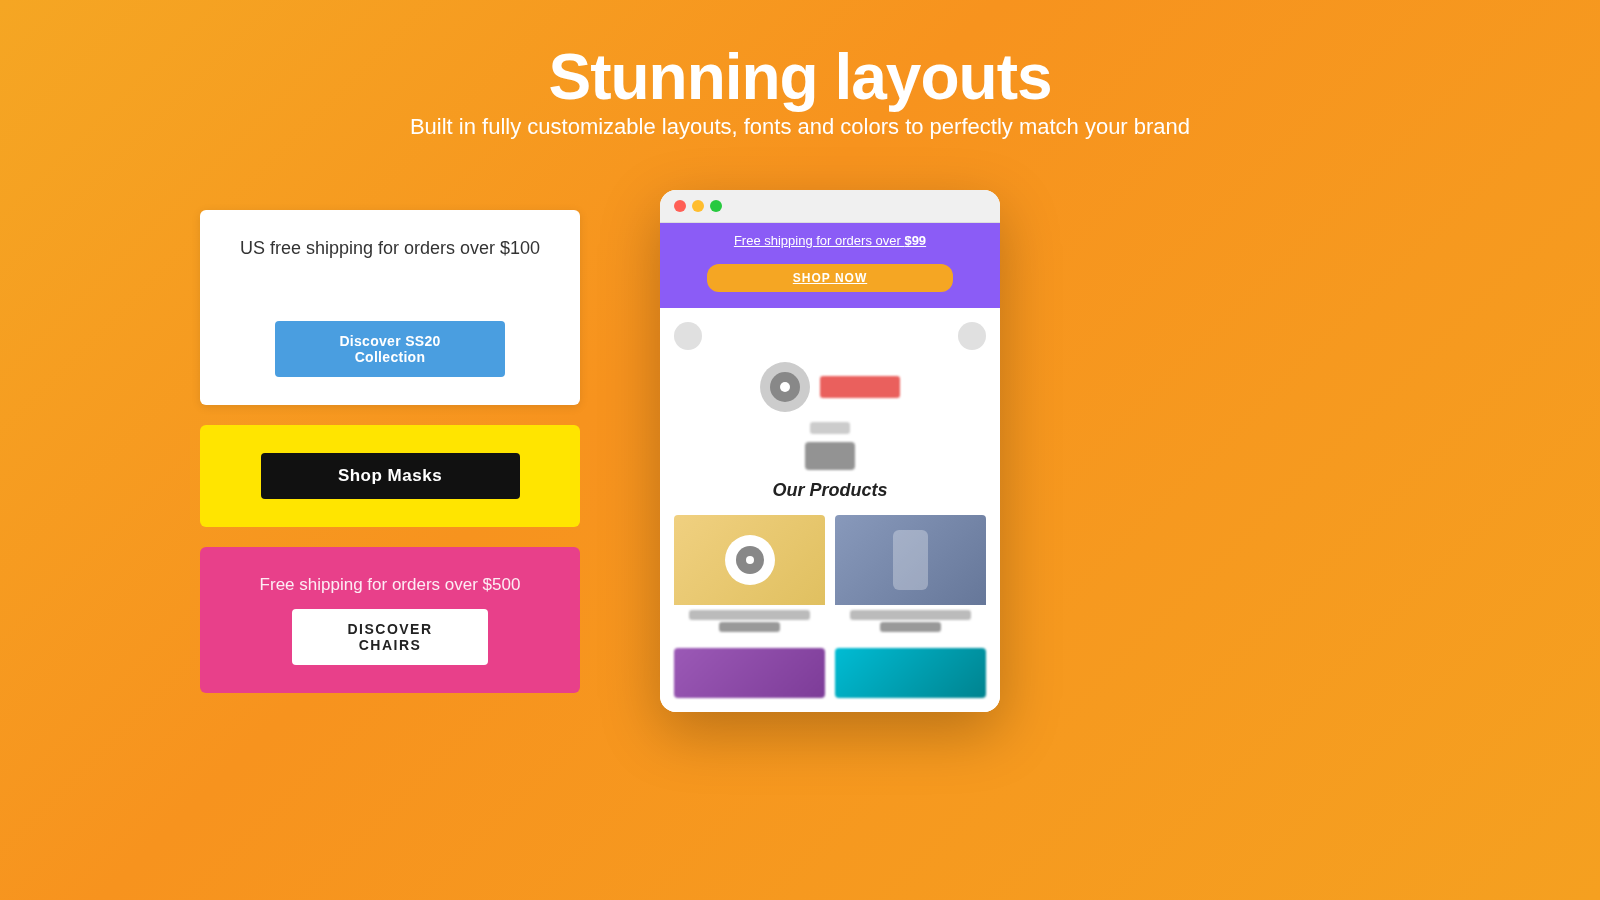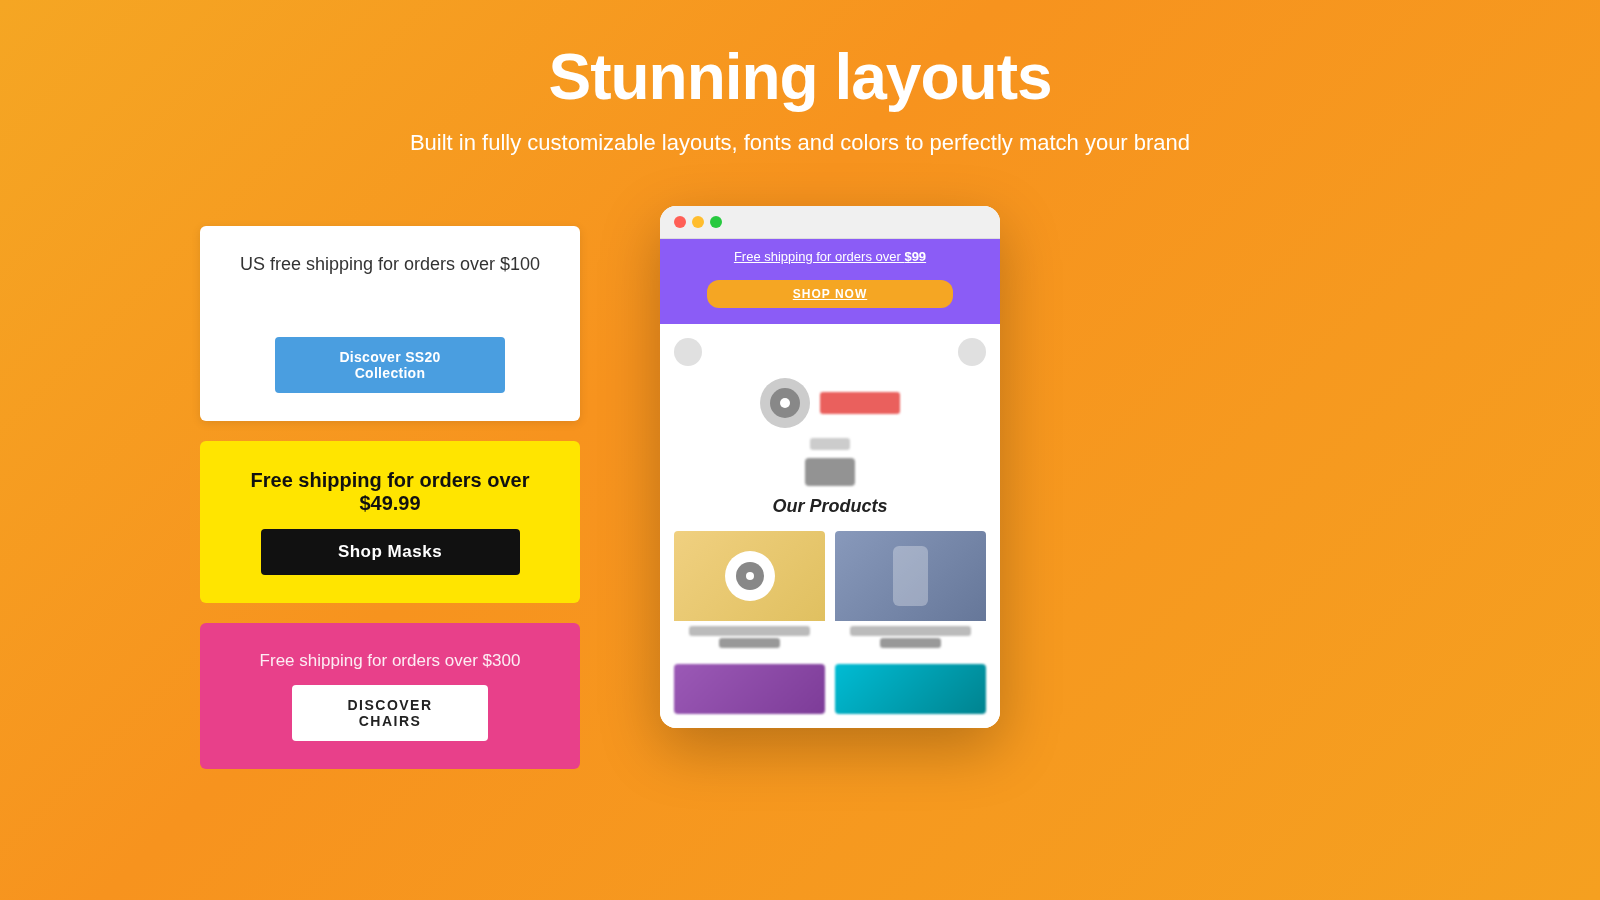--- a/index.html
+++ b/index.html
@@ -13,21 +13,20 @@
       display: flex;
       flex-direction: column;
       align-items: center;
       padding-top: 40px;
     }
 
     .page-title {
       font-size: 64px;
       font-weight: 900;
       color: white;
-      margin-bottom: 16px;
       letter-spacing: -1px;
     }
 
     .page-subtitle {
       font-size: 22px;
       color: white;
       text-align: center;
       font-weight: 400;
       margin-bottom: 50px;
     }
@@ -421,27 +420,26 @@
 <div class="main-content">
 
   <div class="banners-column">
 
     <div class="banner-card banner-card-white">
       <p class="banner-text banner-text-white">US free shipping for orders over $100</p>
       <button class="btn btn-blue">Discover SS20 Collection</button>
     </div>
 
     <div class="banner-card banner-card-yellow">
-      <p class="banner-text banner-text-yellow">Free shipping for orders over $49.99</p>
       <button class="btn btn-black">Shop Masks</button>
     </div>
 
 
     <div class="banner-card banner-card-pink">
-      <p class="banner-text banner-text-pink">Free shipping for orders over $300</p>
+      <p class="banner-text banner-text-pink">Free shipping for orders over $500</p>
       <button class="btn btn-white">DISCOVER CHAIRS</button>
     </div>
 
   </div>
 
   <div class="browser-mockup">
 
     <div class="browser-titlebar">
       <div class="browser-dot browser-dot-red"></div>
       <div class="browser-dot browser-dot-yellow"></div>

